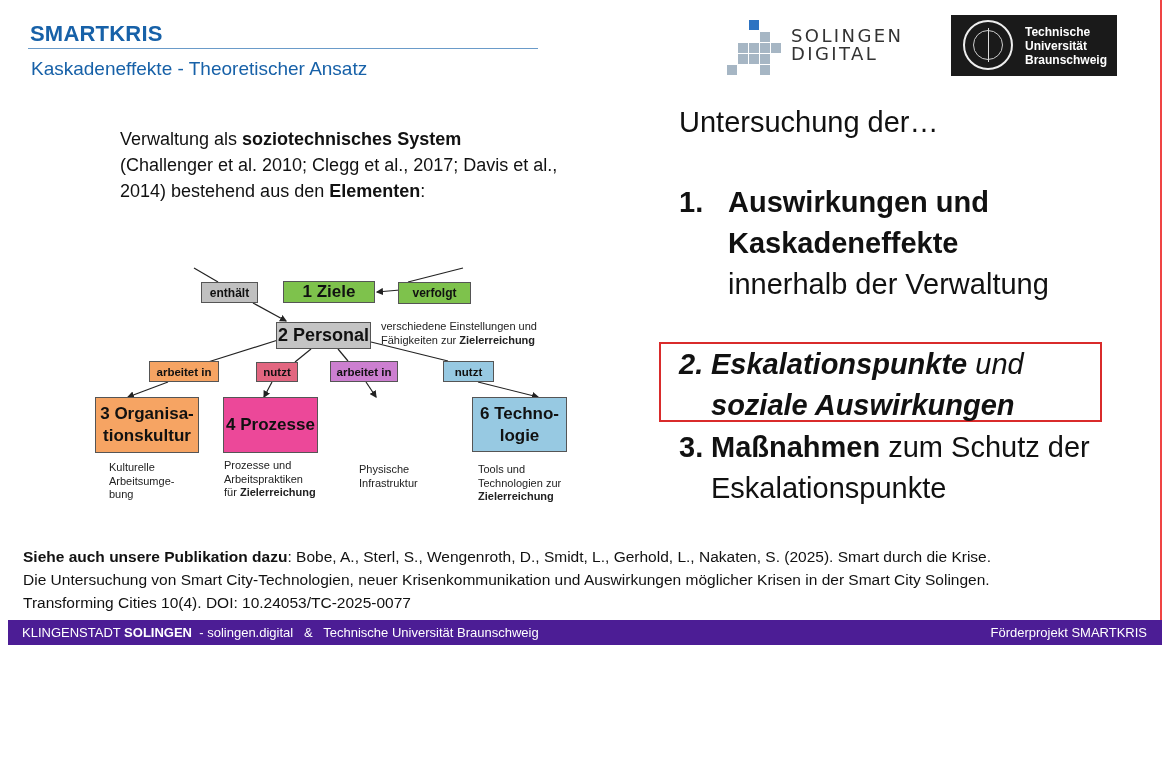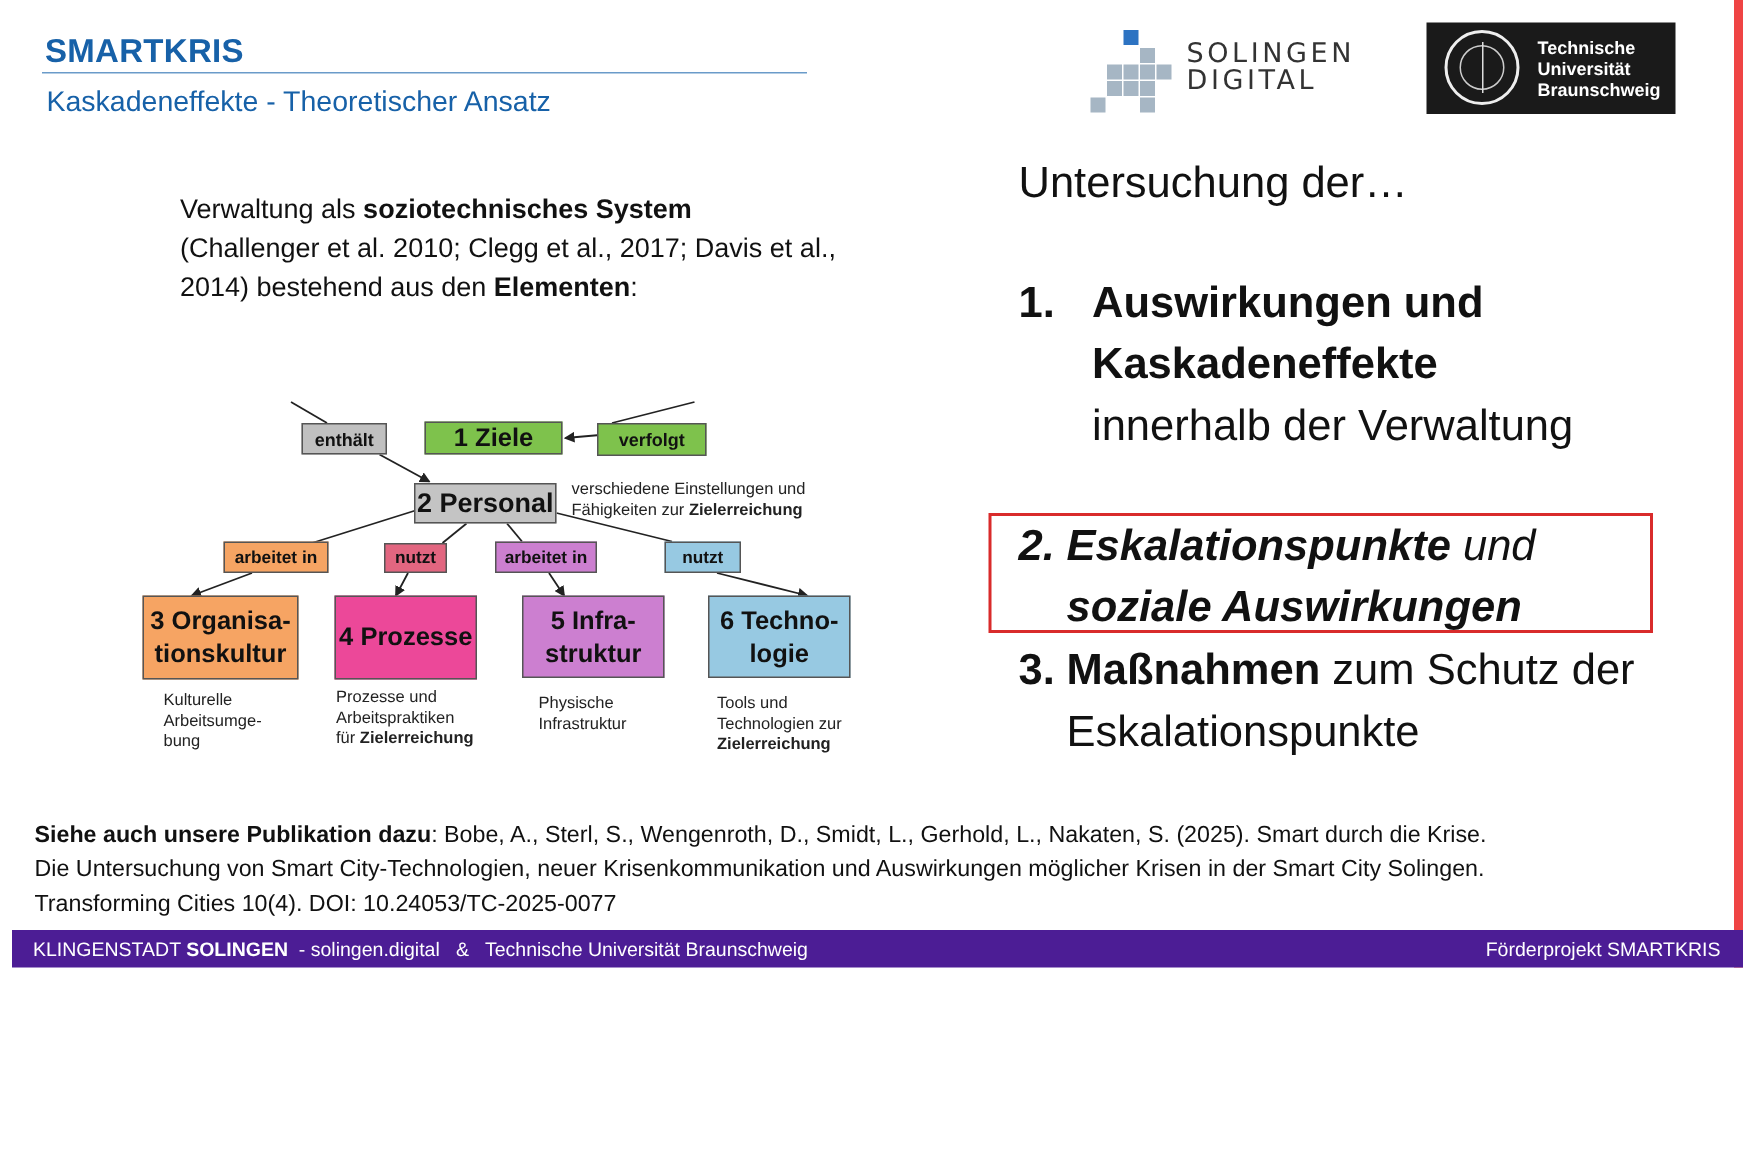--- a/index.html
+++ b/index.html
@@ -1,19 +1,19 @@
 <!DOCTYPE html>
 <html><head>
 <meta charset="utf-8">
 <style>
   * { box-sizing: border-box; margin: 0; padding: 0; }
   html, body { width: 1164px; height: 771px; background: #ffffff; overflow: hidden; }
   body { position: relative; font-family: "Liberation Sans", sans-serif; color: #111; }
 
-  .slide { position: absolute; left: 8px; top: 0; width: 1154px; height: 645px; background: #ffffff; border-right: 6px solid #ef4444; }
+  .slide { position: absolute; left: 8px; top: 0; width: 1154px; height: 645px; background: #ffffff; border-right: 2px solid #ef4444; }
 
   .abs { position: absolute; }
 
   
   .title { left: 22px; top: 21px; font-size: 22px; font-weight: bold; color: #1761a8; letter-spacing: 0.2px; }
   .title-rule { left: 20px; top: 48px; width: 510px; height: 1px; background: #6a9bc9; }
   .subtitle { left: 23px; top: 58px; font-size: 19px; color: #1761a8; }
 
   
   .sq { position: absolute; width: 10px; height: 10px; background: #a6b6c4; }
@@ -166,26 +166,20 @@
     <div>
         <div>3 Organisa-</div>
         <div>tionskultur</div>
       </div>
   </div>
   <div class="box el e4">
     <div>
         <div>4 Prozesse</div>
       </div>
   </div>
-  <div class="box el e5">
-    <div>
-        <div>5 Infra-</div>
-        <div>struktur</div>
-      </div>
-  </div>
   <div class="box el e6">
     <div>
         <div>6 Techno-</div>
         <div>logie</div>
       </div>
   </div>
 
   <div class="desc d3">
     <div>Kulturelle</div>
     <div>Arbeitsumge-</div>

